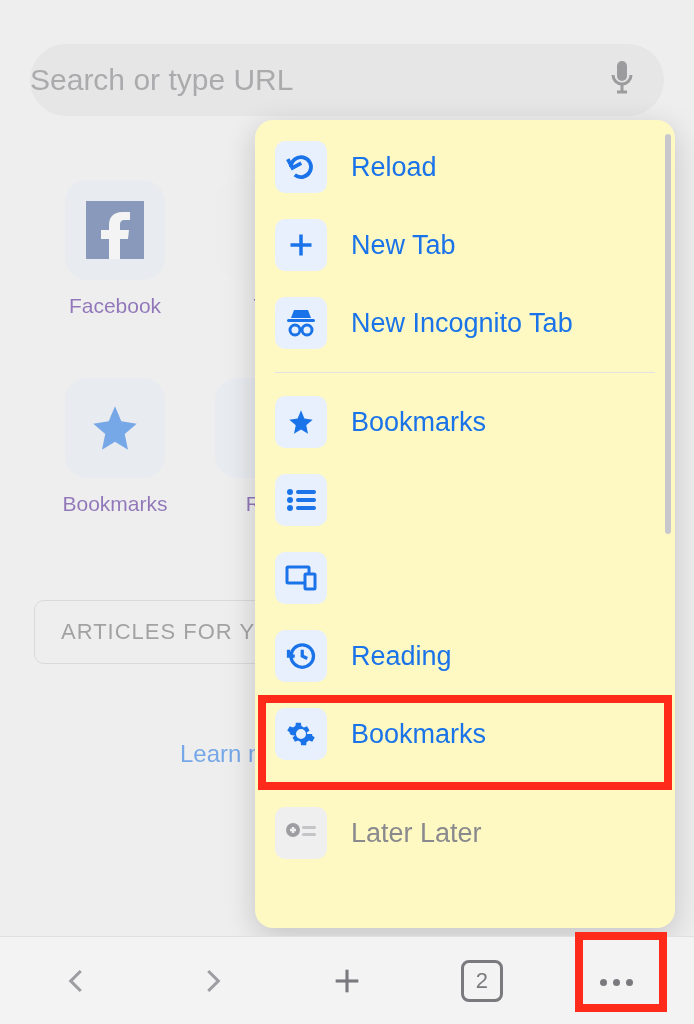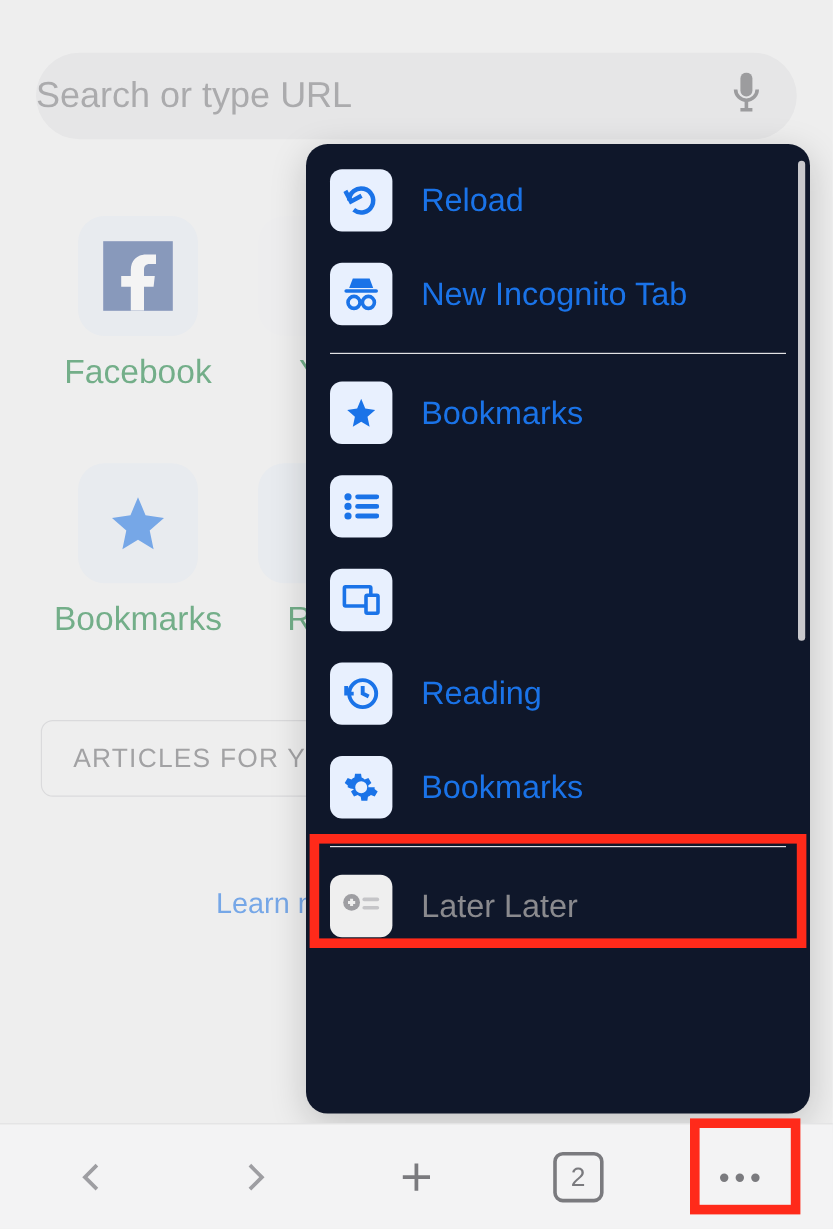--- a/index.html
+++ b/index.html
@@ -55,22 +55,22 @@
   .shortcut-tile {
     width: 100px;
     height: 100px;
     border-radius: 22px;
     background: #e9eef6;
     display: flex;
     align-items: center;
     justify-content: center;
   }
   .shortcut-label {
-    font-size: 28px;
-    color: #15803d;
+    font-size: 21px;
+    color: #4c1d95;
   }
   .fb-square {
     width: 58px;
     height: 58px;
     background: #3b5998;
     display:flex;
     align-items:flex-end;
     justify-content:center;
   }
   .star-svg { fill: #1a73e8; }
@@ -97,21 +97,21 @@
     color: #1a73e8;
   }
 
   
   .menu {
     position: absolute;
     top: 120px;
     left: 255px;
     width: 420px;
     height: 808px;
-    background: #0f172a;
+    background: #fef9c3;
     border-radius: 18px;
     box-shadow: 0 8px 30px rgba(0,0,0,0.18);
     overflow: hidden;
   }
   .menu-scroll {
     padding: 8px 0;
   }
   .menu-item {
     display: flex;
     align-items: center;
@@ -280,20 +280,29 @@
     <div class="menu-item">
       <div class="menu-icon-box">
         <svg width="30" height="30" viewBox="0 0 24 24" fill="none" stroke="#1a73e8" stroke-width="3">
             <path d="M4 12a8 8 0 1 1 3 6.3"></path>
             <polyline points="4 4 4 12 12 12" transform="rotate(-28 6 10)"></polyline>
           </svg>
       </div>
       <span class="menu-label">Reload</span>
     </div>
 
+    <div class="menu-item">
+      <div class="menu-icon-box">
+        <svg width="28" height="28" viewBox="0 0 24 24" stroke="#1a73e8" stroke-width="3">
+            <line x1="12" y1="3" x2="12" y2="21"></line>
+            <line x1="3" y1="12" x2="21" y2="12"></line>
+          </svg>
+      </div>
+      <span class="menu-label">New Tab</span>
+    </div>
 
     <div class="menu-item">
       <div class="menu-icon-box">
         <svg width="32" height="30" viewBox="0 0 32 30" fill="#1a73e8">
             <path d="M6 10l3-8h14l3 8H6z"></path>
             <rect x="2" y="11" width="28" height="3" rx="1.5"></rect>
             <circle cx="10" cy="22" r="5" fill="none" stroke="#1a73e8" stroke-width="3"></circle>
             <circle cx="22" cy="22" r="5" fill="none" stroke="#1a73e8" stroke-width="3"></circle>
             <line x1="15" y1="22" x2="17" y2="22" stroke="#1a73e8" stroke-width="3"></line>
           </svg>

